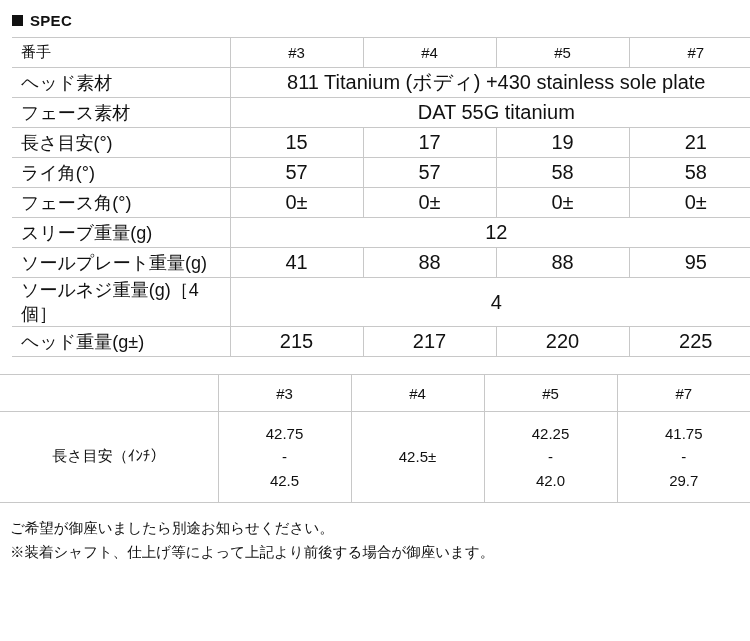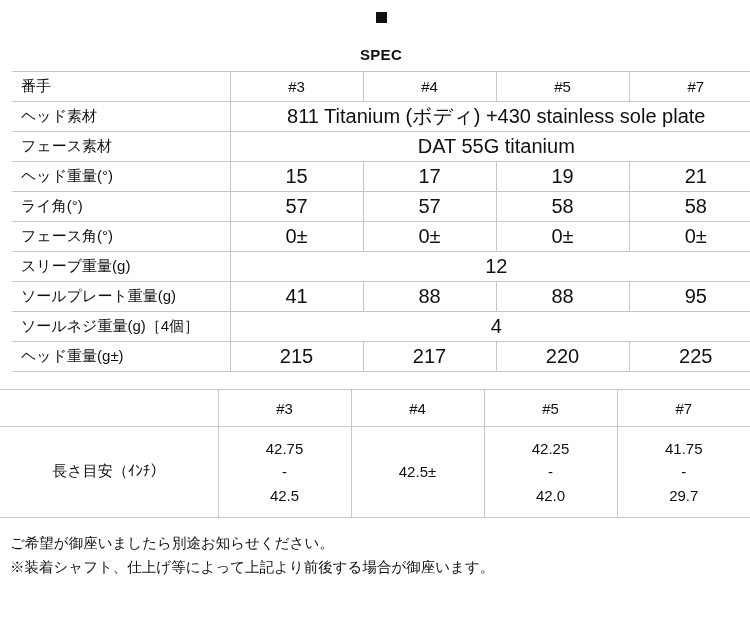--- a/index.html
+++ b/index.html
@@ -17,26 +17,25 @@
   .page {
     width: 750px;
     height: 641px;
     box-sizing: border-box;
     padding: 8px 0 0 0;
     position: relative;
   }
   .spec-heading {
     display: flex;
     align-items: center;
-    gap: 23px;
+    gap: 7px;
     padding: 4px 0 8px 12px;
     font-size: 15px;
     font-weight: bold;
     letter-spacing: 0.3px;
-    flex-direction: column;
   }
   .spec-heading .sq {
     width: 11px;
     height: 11px;
     background: #111;
     display: inline-block;
   }
   table.spec {
     border-collapse: collapse;
     width: 750px;
@@ -50,21 +49,21 @@
     font-size: 20px;
     height: 29px;
     padding: 0 4px;
     text-align: center;
     vertical-align: middle;
     background: #fff;
   }
   table.spec td.rowhead {
     text-align: left;
     padding-left: 9px;
-    font-size: 15px;
+    font-size: 18px;
   }
   table.spec td.vsep {
     border-left: 1px solid #c8c8c8;
   }
   table.spec tr.head td {
     font-size: 15px;
   }
   .gap-row td {
     border: none !important;
     height: 12px;
@@ -142,21 +141,21 @@
       </tr>
       <tr>
         <td class="rowhead">ヘッド素材</td>
         <td class="vsep" colspan="4">811 Titanium (ボディ) +430 stainless sole plate</td>
       </tr>
       <tr>
         <td class="rowhead">フェース素材</td>
         <td class="vsep" colspan="4">DAT 55G titanium</td>
       </tr>
       <tr>
-        <td class="rowhead">ヘッド重量(°)</td>
+        <td class="rowhead">長さ目安(°)</td>
         <td class="vsep">15</td>
         <td class="vsep">17</td>
         <td class="vsep">19</td>
         <td class="vsep">21</td>
       </tr>
       <tr>
         <td class="rowhead">ライ角(°)</td>
         <td class="vsep">57</td>
         <td class="vsep">57</td>
         <td class="vsep">58</td>

